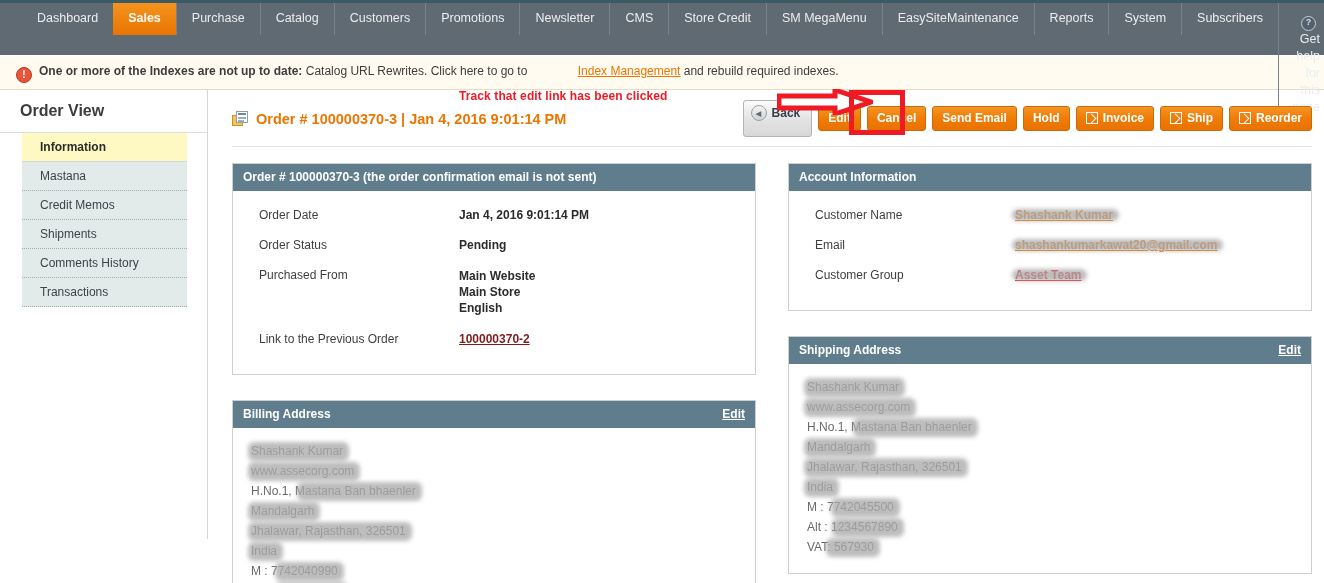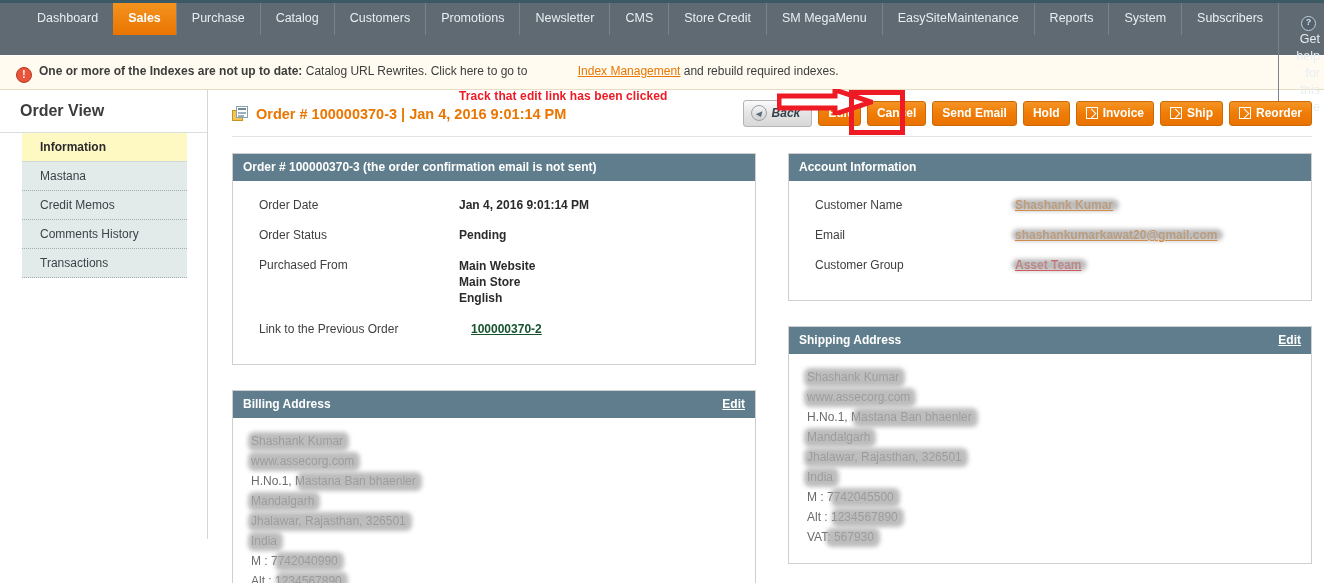--- a/index.html
+++ b/index.html
@@ -185,22 +185,21 @@
     cursor: pointer;
     white-space: nowrap;
     display: flex;
     align-items: center;
     gap: 5px;
   }
   .btn-back {
     background: linear-gradient(180deg,#fbfbfb 0%,#e4e4e4 50%,#d8d8d8 100%);
     color: #33414c;
     border: 1px solid #b4b4b4;
-    padding: 4px 11px 5px 7px;
-    font-style: italic;
+    padding: 4px 11px 15px 7px;
   }
   .back-icon {
     width: 14px; height: 14px;
     border-radius: 50%;
     background: linear-gradient(180deg,#f4f4f4,#d2d2d2);
     border: 1px solid #9aa2a8;
     display: flex; align-items: center; justify-content: center;
     font-size: 7px;
     color: #5b6b77;
     line-height: 1;
@@ -274,21 +273,21 @@
   .panel-body { padding: 13px 14px 16px 18px; }
 
   table.info { border-collapse: collapse; width: 100%; }
   table.info td {
     vertical-align: top;
     padding: 4px 0 12px 0;
     font-size: 12px;
   }
   table.info td.lbl { color: #3f3f3f; width: 200px; padding-left: 8px; }
   table.info td.val { color: #2b2b2b; font-weight: bold; }
-  table.info td.val a { color: #14532d; text-decoration: underline; font-weight: bold; margin-left: 12px; }
+  table.info td.val a { color: #7f1d1d; text-decoration: underline; font-weight: bold; }
   .multiline div { line-height: 16px; }
 
   
   .redact { position: relative; display: inline-block; }
   .redact .txt { color: #6a6a6a; font-weight: normal; }
   .redact .link { color: #ea7601; text-decoration: underline; }
   .redact .link.red { color: #ee1b24; }
   .redact::after {
     content: "";
     position: absolute;
@@ -329,20 +328,21 @@
 </div>
 
 <div class="layout">
 
   <div class="sidebar">
     <div class="sidebar-title">Order View</div>
     <ul class="sb-list">
         <li class="sb-item active">Information</li>
         <li class="sb-item">Mastana</li>
         <li class="sb-item">Credit Memos</li>
+        <li class="sb-item">Shipments</li>
         <li class="sb-item">Comments History</li>
         <li class="sb-item">Transactions</li>
       </ul>
   </div>
 
   <div class="content">
 
     <div class="page-head">
       <div class="page-title">
         <span class="title-icon">

